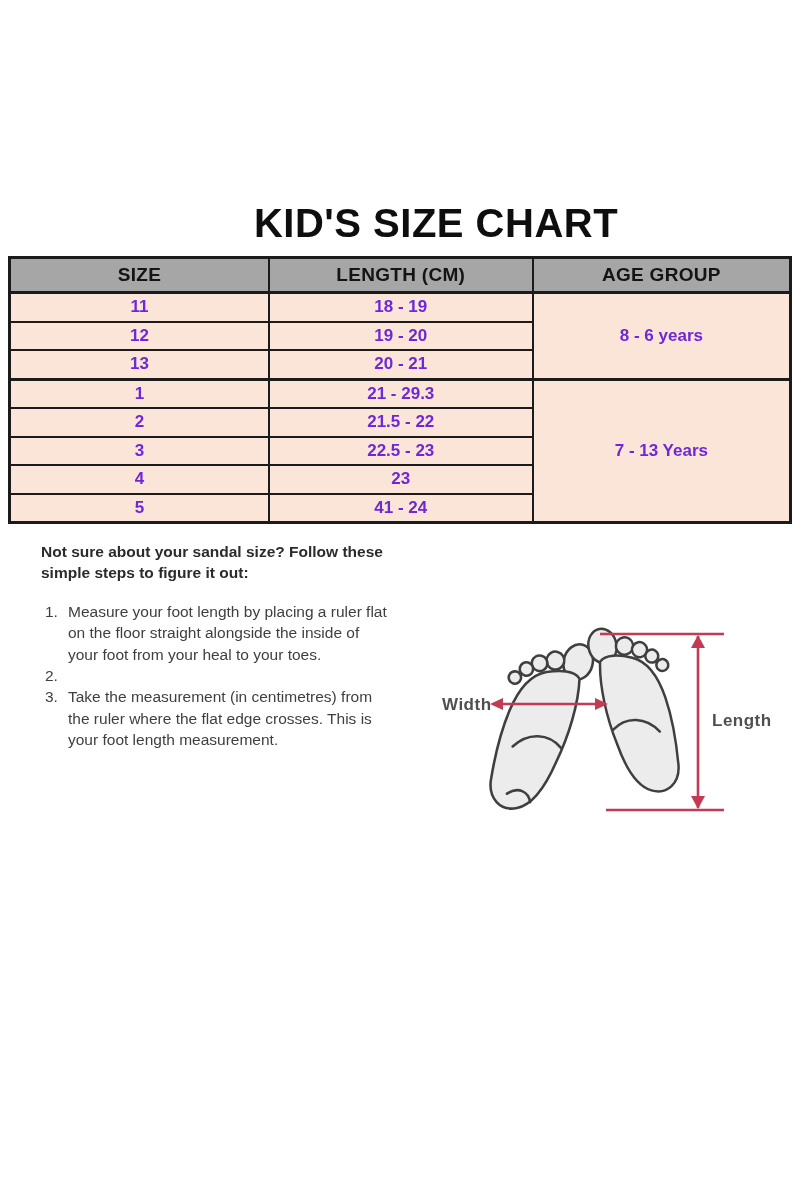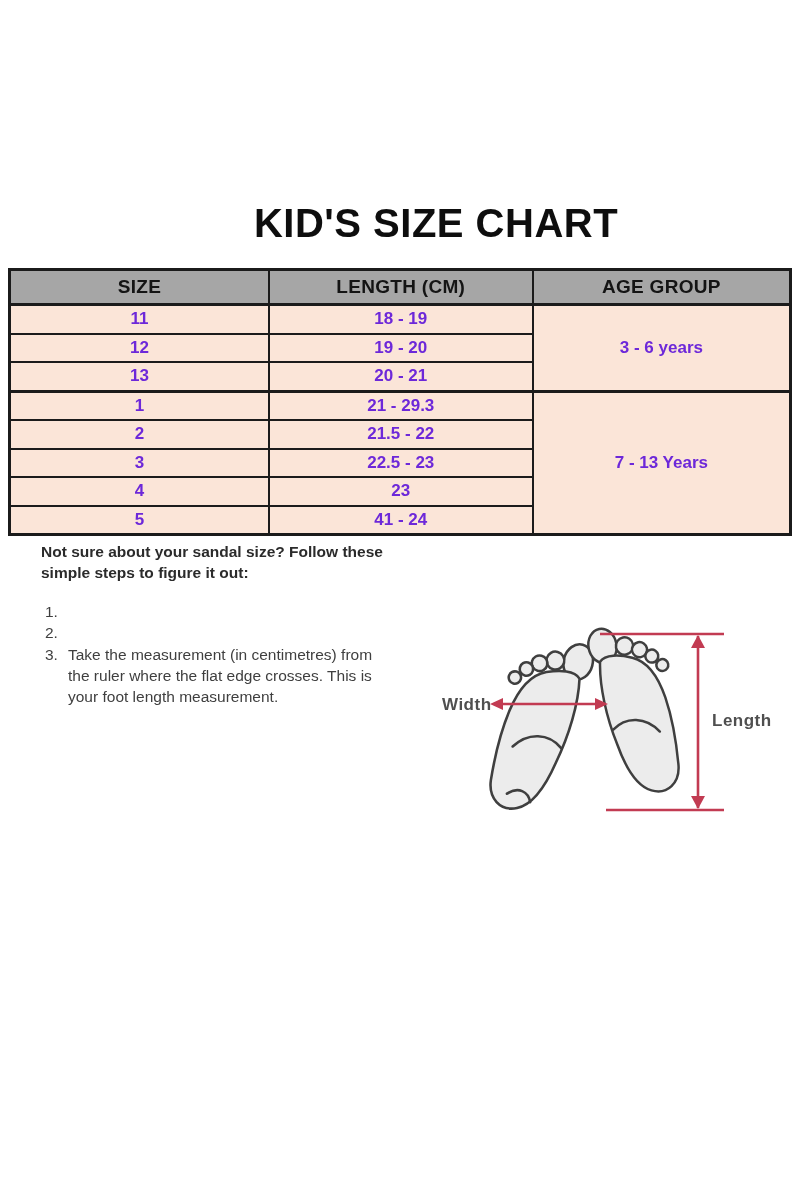--- a/index.html
+++ b/index.html
@@ -7,21 +7,21 @@
     position:relative;width:800px;height:1200px;background:#ffffff;
     font-family:"Liberation Sans",sans-serif;overflow:hidden;
     --border:#1b1b1b; --header-bg:#a6a6a6; --row-bg:#fbe5d8;
     --arrow:#c23b52; --foot-fill:#ececec; --foot-stroke:#3f3f3f; --label:#4f4f4f;
   }
   .title{
     position:absolute;top:201px;left:0;width:100%;text-align:center;
     font-size:40px;font-weight:900;letter-spacing:.5px;color:#0e0e0e;margin-left:36px;
   }
   table.size-table{
-    position:absolute;top:268px;left:8px;width:784px;
+    position:absolute;top:256px;left:8px;width:784px;
     border-collapse:collapse;table-layout:fixed;
     border:3px solid var(--border);
     padding-left:16px;
   }
   table.size-table th{
     background:var(--header-bg);color:#141414;font-size:19px;font-weight:700;
     height:32px;border:2px solid var(--border);border-bottom-width:3px;
     text-align:center;padding:0;letter-spacing:.3px;
   }
   table.size-table td{
@@ -65,21 +65,21 @@
       <tr>
           <th>SIZE</th>
           <th>LENGTH (CM)</th>
           <th>AGE GROUP</th>
         </tr>
     </thead>
     <tbody>
         <tr>
           <td>11</td>
           <td>18 - 19</td>
-          <td rowspan="3" class="age-cell">3 - 6 years</td>
+          <td rowspan="3" class="age-cell">8 - 6 years</td>
         </tr>
         <tr>
           <td>12</td>
           <td>19 - 20</td>
         </tr>
         <tr>
           <td>13</td>
           <td>20 - 21</td>
         </tr>
         <tr class="group-start">
@@ -105,20 +105,23 @@
         </tr>
       </tbody>
   </table>
 
   <div class="instructions">
     <div class="intro">Not sure about your sandal size? Follow these
 simple steps to figure it out:</div>
     <div class="steps">
         <div class="step">
           <span class="marker">1.</span>
+          <span class="text">Measure your foot length by placing a ruler flat
+on the floor straight alongside the inside of
+your foot from your heal to your toes.</span>
         </div>
         <div class="step">
           <span class="marker">2.</span>
         </div>
         <div class="step">
           <span class="marker">3.</span>
           <span class="text">Take the measurement (in centimetres) from
 the ruler where the flat edge crosses. This is
 your foot length measurement.</span>
         </div>

